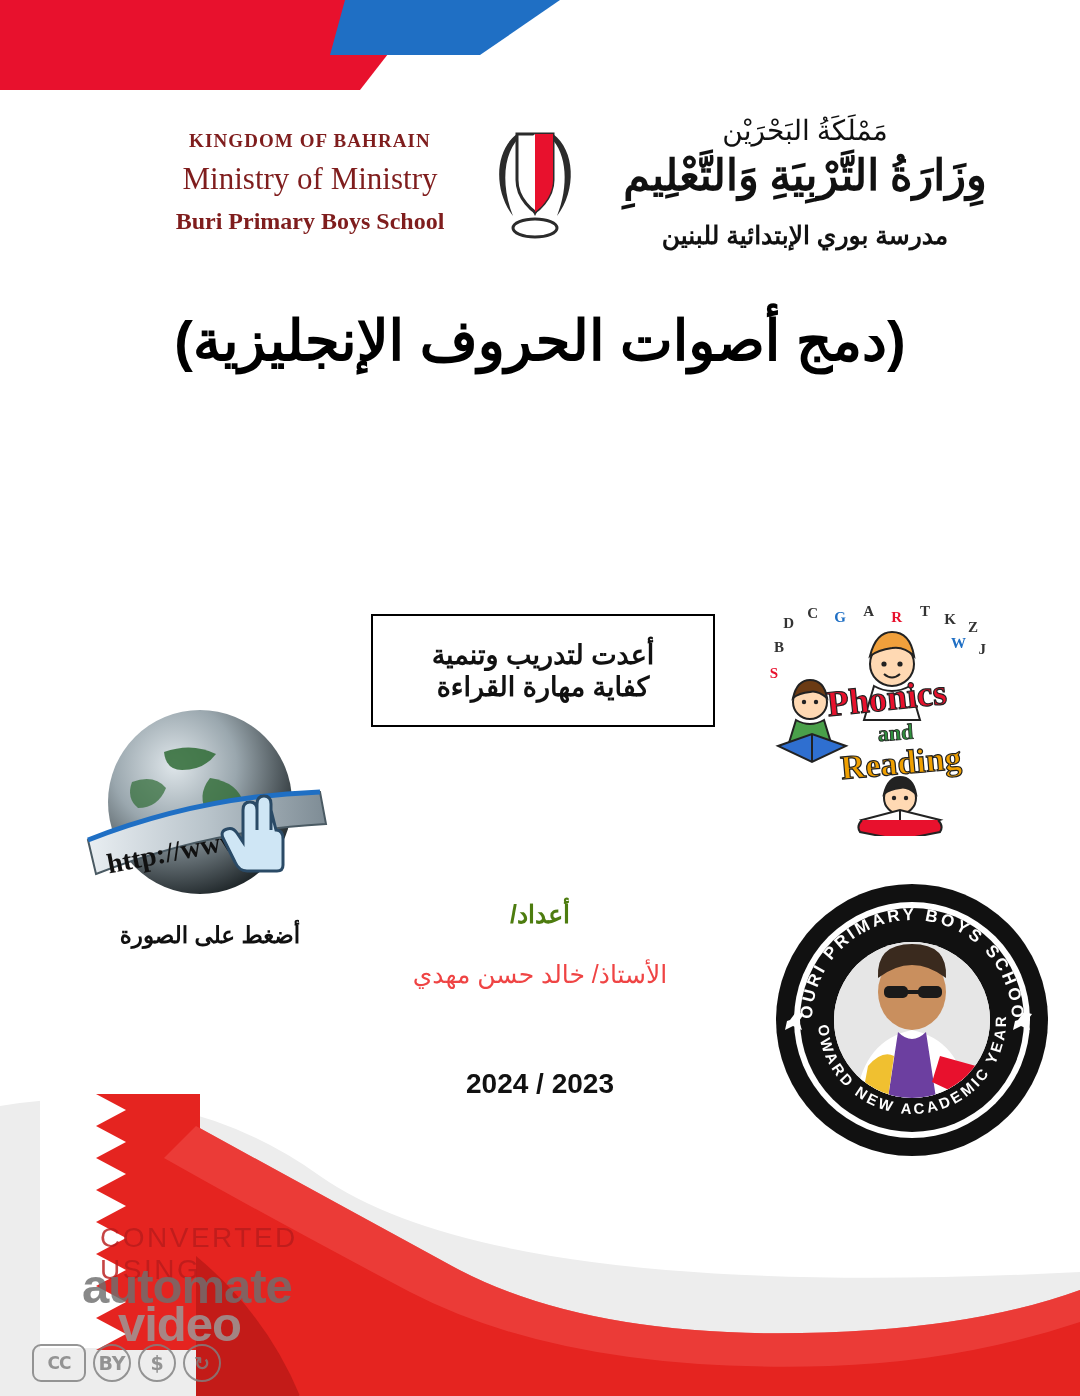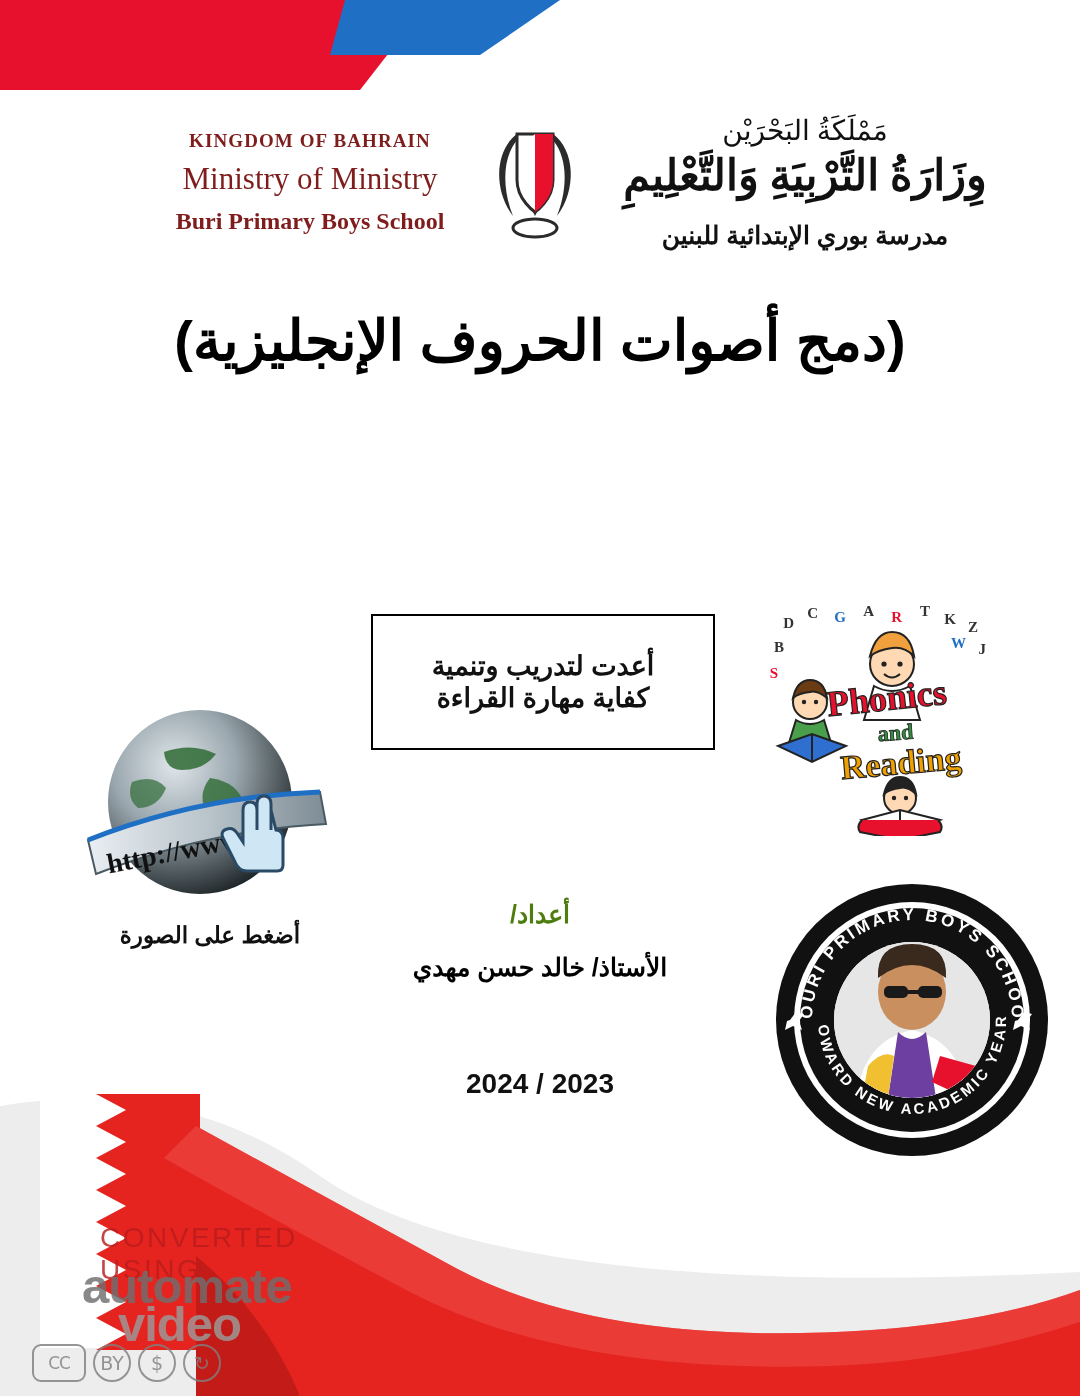--- a/index.html
+++ b/index.html
@@ -112,21 +112,21 @@
     line-height: 1.45;
     letter-spacing: 0px;
   }
 
   
   .purpose-box {
     position: absolute;
     left: 371px;
     top: 614px;
     width: 344px;
-    height: 136px;
+    height: 113px;
     border: 2px solid #000;
     box-sizing: border-box;
     display: flex;
     flex-direction: column;
     justify-content: center;
     align-items: center;
     background: #fff;
   }
   .purpose-box div {
     font-size: 27px;
@@ -170,23 +170,23 @@
     width: 1080px;
     text-align: center;
   }
   .author-label {
     font-size: 25px;
     font-weight: 600;
     color: #4d7c0f;
   }
   .author-name {
     font-size: 25px;
-    font-weight: 700;
-    color: #000000;
-    margin-top: 24px;
+    font-weight: 400;
+    color: #ef4444;
+    margin-top: 31px;
   }
   .year {
     position: absolute;
     left: 0;
     top: 1068px;
     width: 1080px;
     text-align: center;
     font-size: 28px;
     font-weight: 600;
     color: #111;
@@ -260,21 +260,21 @@
     gap: 7px;
     direction: ltr;
   }
   .cc-badge {
     width: 34px;
     height: 34px;
     border-radius: 50%;
     border: 2.5px solid #808080;
     color: #808080;
     font-size: 19px;
-    font-weight: 400;
+    font-weight: 700;
     display: flex;
     align-items: center;
     justify-content: center;
     font-family: "DejaVu Sans", sans-serif;
   }
   .cc-badge.wide {
     width: 50px;
     border-radius: 9px;
     font-size: 17px;
     letter-spacing: -1px;

